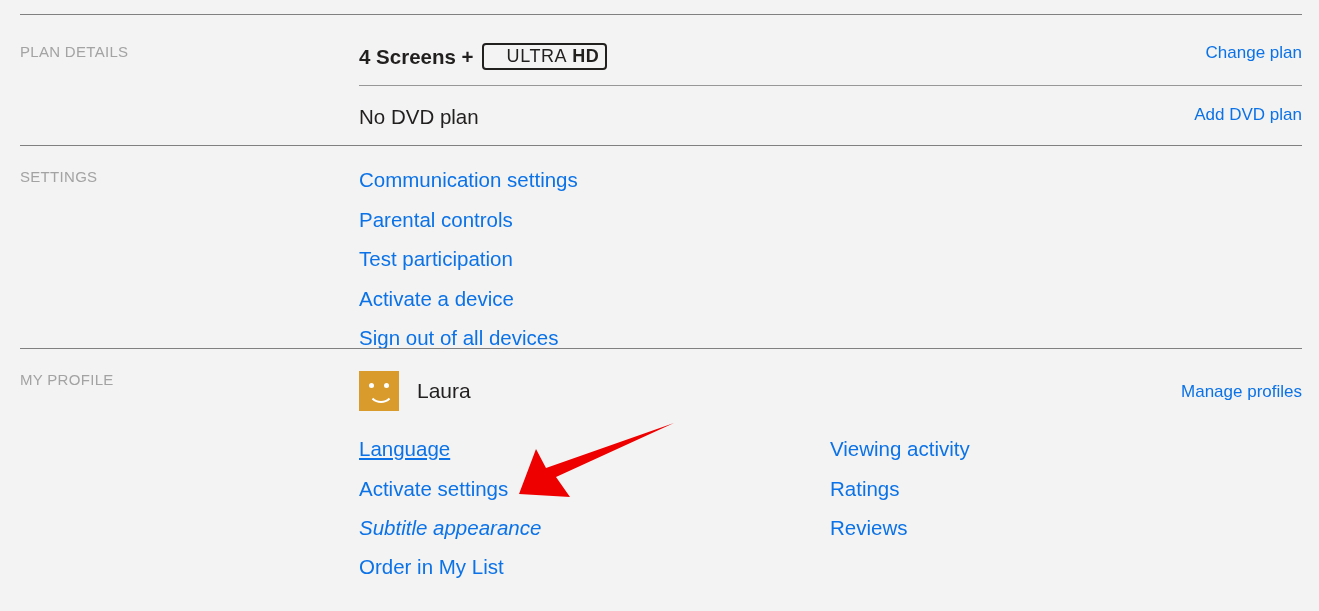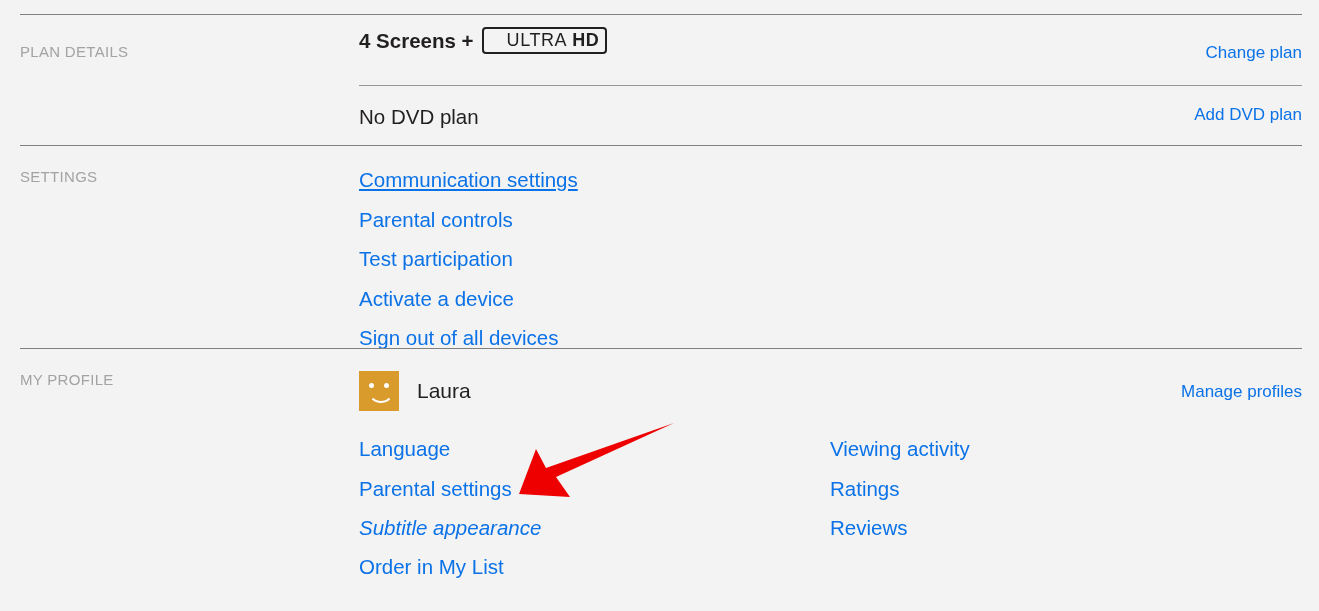--- a/index.html
+++ b/index.html
@@ -166,21 +166,21 @@
 
 <div class="page">
 
   <div class="section" style="top:14px;">
     <div class="rule"></div>
 
     <div style="position:relative; height:131px;">
 
       <div class="section-label" style="top:28px;">PLAN DETAILS</div>
 
-      <div class="col-main" style="top:12px;">
+      <div class="col-main" style="top:28px;">
         <div class="plan-title">
           <span>4 Screens +</span>
           <span class="uhd-badge"><span class="uhd-ultra">ULTRA</span><span style="display:inline-block;width:5px;"></span><span class="uhd-hd">HD</span></span>
         </div>
       </div>
       <a class="link-right" style="top:28px;">Change plan</a>
 
       <div class="rule-inner" style="position:absolute; left:339px; top:70px; width:943px;"></div>
 
       <div class="col-main plan-text" style="top:90px;">No DVD plan</div>
@@ -188,21 +188,21 @@
     </div>
   </div>
 
   <div class="section" style="top:145px;">
     <div class="rule"></div>
 
     <div style="position:relative; height:202px;">
       <div class="section-label" style="top:22px;">SETTINGS</div>
 
       <div class="col-main" style="top:22px;">
-        <a class="link" style="margin-bottom:15.5px;text-decoration:underline;">Communication settings</a>
+        <a class="link" style="margin-bottom:15.5px;">Communication settings</a>
         <a class="link" style="margin-bottom:15.5px;">Parental controls</a>
         <a class="link" style="margin-bottom:15.5px;">Test participation</a>
         <a class="link" style="margin-bottom:15.5px;">Activate a device</a>
         <a class="link">Sign out of all devices</a>
       </div>
     </div>
   </div>
 
   <div class="section" style="top:348px;">
     <div class="rule"></div>
@@ -215,22 +215,22 @@
           <span class="eye left"></span>
           <span class="eye right"></span>
           <span class="smile"></span>
         </span>
         <span class="profile-name">Laura</span>
       </div>
 
       <a class="link-right" style="top:33px;">Manage profiles</a>
 
       <div class="col-main" style="top:88px;">
-        <a class="link" style="margin-bottom:15.5px;">Language</a>
-        <a class="link" style="margin-bottom:15.5px;">Parental settings</a>
+        <a class="link" style="margin-bottom:15.5px;text-decoration:underline;">Language</a>
+        <a class="link" style="margin-bottom:15.5px;">Activate settings</a>
         <a class="link" style="margin-bottom:15px;font-style:italic;">Subtitle appearance</a>
         <a class="link">Order in My List</a>
       </div>
 
       <div class="col-right" style="top:88px;">
         <a class="link" style="margin-bottom:15.5px;">Viewing activity</a>
         <a class="link" style="margin-bottom:15.5px;">Ratings</a>
         <a class="link">Reviews</a>
       </div>
     </div>

